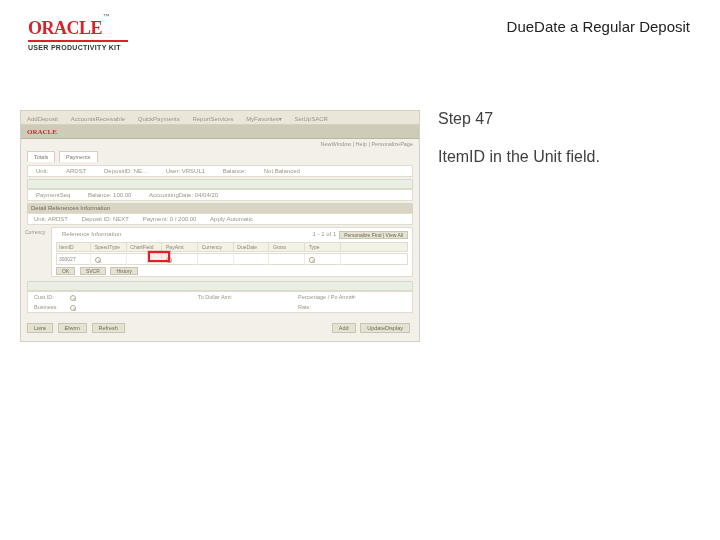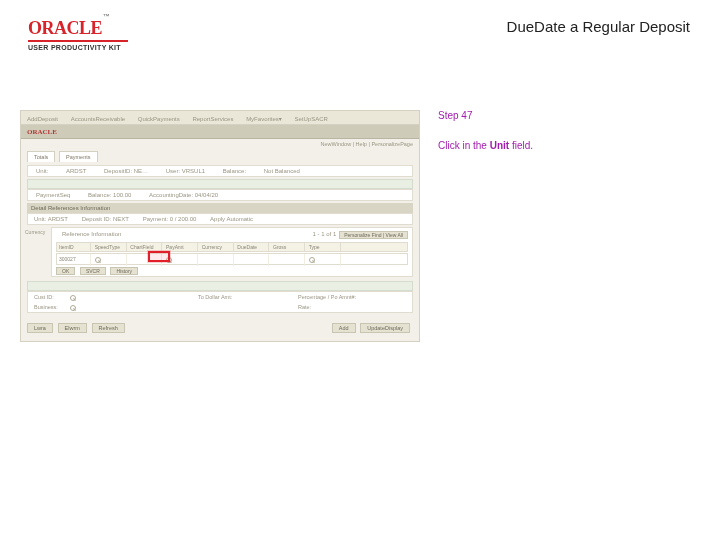--- a/index.html
+++ b/index.html
@@ -11,24 +11,24 @@
   .brand { display: inline-block; }
   .brand-logo { font-family: Georgia, "Times New Roman", serif; font-weight: bold; font-size: 18px; color: #d8232a; letter-spacing: -0.5px; position: relative; }
   .brand-logo sup { font-size: 7px; color: #888; font-family: Arial; position: relative; top: -8px; left: 1px; }
   .brand-rule { width: 100px; height: 2px; background: #d8232a; margin-top: 1px; }
   .brand-sub { font-size: 7px; letter-spacing: 0.3px; color: #333; margin-top: 2px; font-weight: bold; }
   .doc-title { position: absolute; right: 10px; top: 0; font-size: 15px; color: #222; }
 
   
   .content { position: absolute; top: 110px; left: 20px; right: 20px; display: flex; gap: 18px; }
   .shot-col { width: 400px; }
-  .text-col { width: 250px; font-size: 10px; color: #a21caf; }
+  .text-col { width: 250px; font-size: 16px; color: #404040; }
   .step-label { margin-bottom: 18px; }
   .instr { line-height: 1.4; }
-  .instr b { font-weight: bold; margin-top: 40px; }
+  .instr b { font-weight: normal; margin-top: 40px; }
 
   
   .shot {
     width: 400px; height: 232px;
     background: #f2f0e8;
     border: 1px solid #d4d0c2;
     position: relative;
     overflow: hidden;
     font-size: 6px;
     color: #8a8678;
@@ -215,17 +215,17 @@
             <span class="fb">Add</span>
             <span class="fb">UpdateDisplay</span>
           </span>
         </div>
       </div>
     </div>
 
     <div class="text-col">
       <div class="step-label">Step 47</div>
       <div class="instr">
-        <span>Click in the </span><b>Unit</b><span> field.</span>
+        <span>ItemID in the </span><b>Unit</b><span> field.</span>
       </div>
     </div>
   </div>
 </div>
 
 </body></html>

